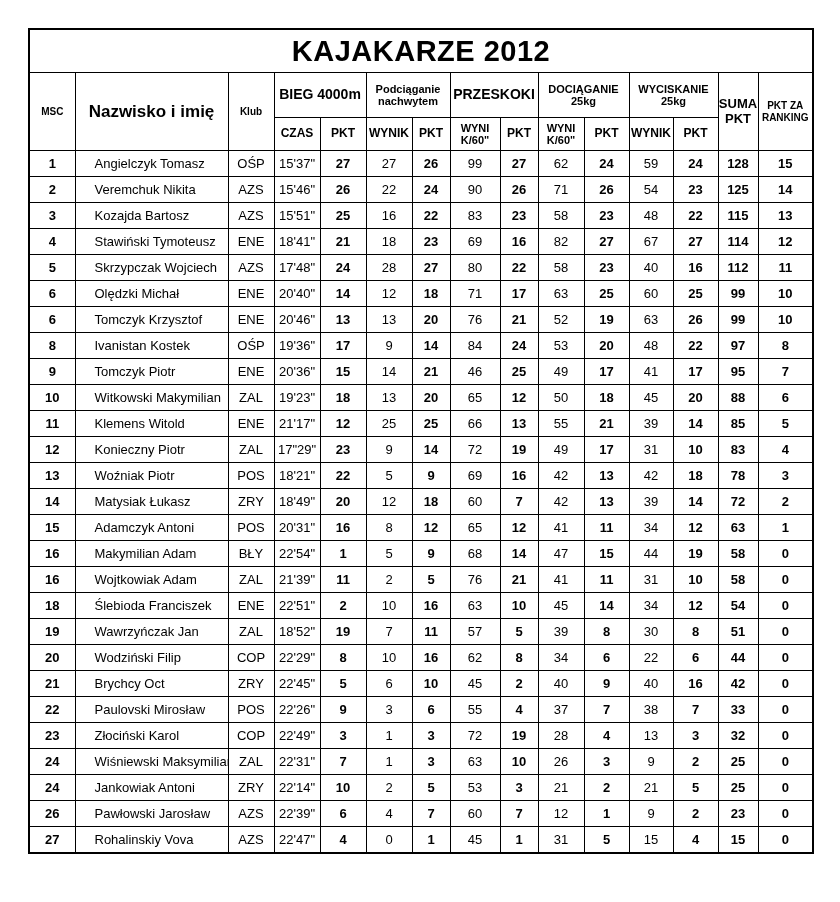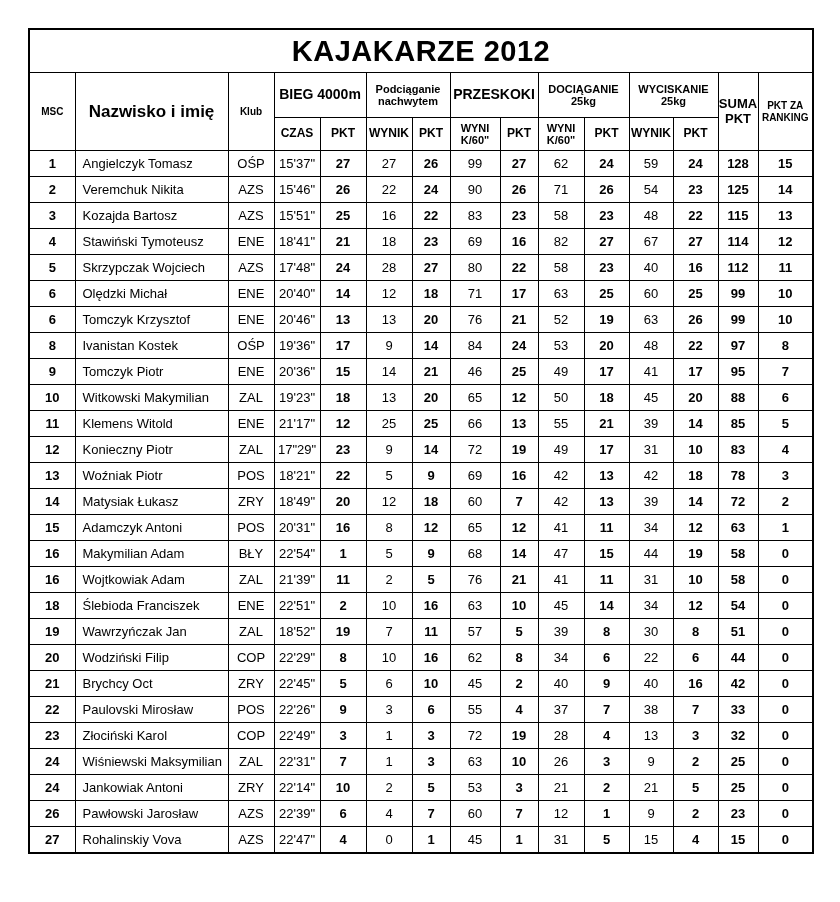--- a/index.html
+++ b/index.html
@@ -54,21 +54,21 @@
   .h-sub-sm{ font-size: 11px; }
   .h-suma  { font-size: 13px; }
   .h-rank  { font-size: 10px; }
   tbody td {
     height: 25px;
     font-size: 13px;
   }
   tbody td.bold { font-weight: bold; }
   tbody td.left {
     text-align: left;
-    padding-left: 7px;
+    padding-left: 19px;
     white-space: nowrap;
   }
 </style>
 </head>
 <body>
 
 <div class="sheet">
   <table class="results">
     <colgroup>
       <col style="width:46px">

